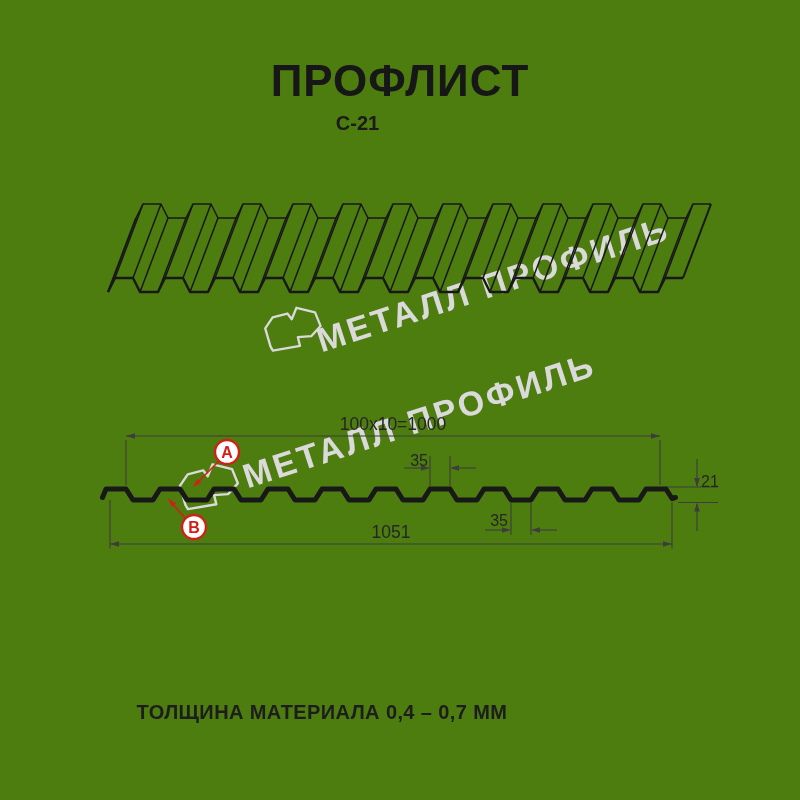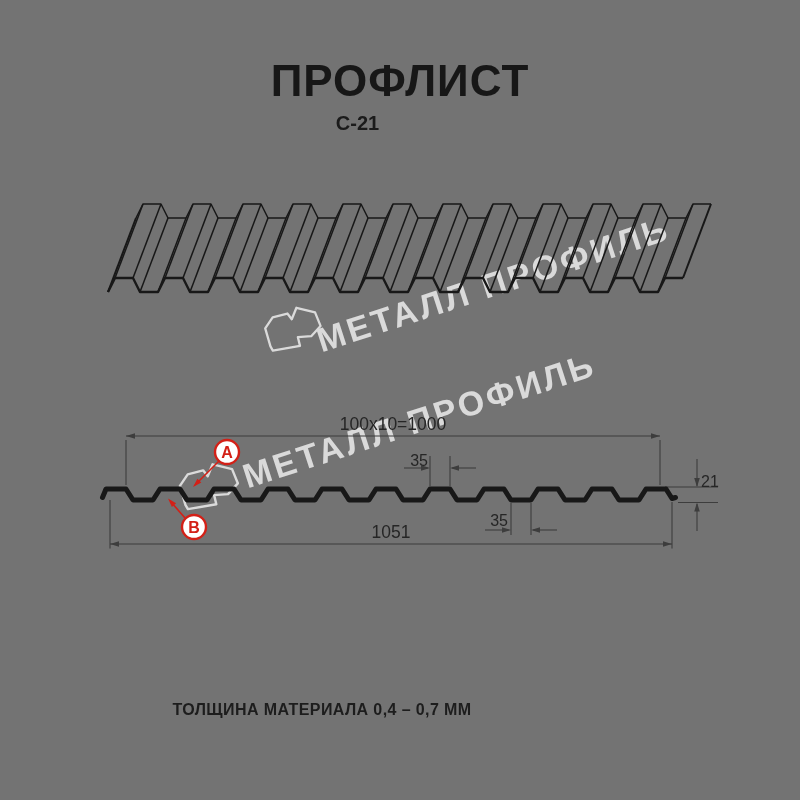--- a/index.html
+++ b/index.html
@@ -1,23 +1,23 @@
 <!DOCTYPE html>
 <html><head>
 <meta charset="utf-8">
 <style>
   html,body{margin:0;padding:0;background:#fff;}
-  .page{position:relative;width:800px;height:800px;background:#737373;overflow:hidden;
+  .page{position:relative;width:800px;height:800px;background:#4d7c0f;overflow:hidden;
         font-family:"Liberation Sans",sans-serif;}
   .title{position:absolute;top:56px;left:0;width:800px;text-align:center;
          font-size:44px;font-weight:900;letter-spacing:1px;color:#171717;}
   .subtitle{position:absolute;top:112px;left:0;width:715px;text-align:center;
             font-size:20px;font-weight:700;color:#1b1b1b;}
   .caption{position:absolute;top:701px;left:0;width:644px;text-align:center;
-           font-size:16px;font-weight:700;letter-spacing:.4px;color:#1d1d1d;}
+           font-size:20px;font-weight:700;letter-spacing:.4px;color:#1d1d1d;}
   .wm-text{position:absolute;white-space:nowrap;font-size:34px;font-weight:700;
            letter-spacing:3px;color:#dadada;transform:rotate(-18deg);
            transform-origin:left center;}
   .wm-logo{position:absolute;}
   .wm-logo path{fill:none;stroke:#dadada;stroke-width:2.6;stroke-linejoin:round;}
   #drawing{position:absolute;left:0;top:0;pointer-events:none;}
   #drawing text{font-family:"Liberation Sans",sans-serif;}
 </style>
 </head>
 <body>

